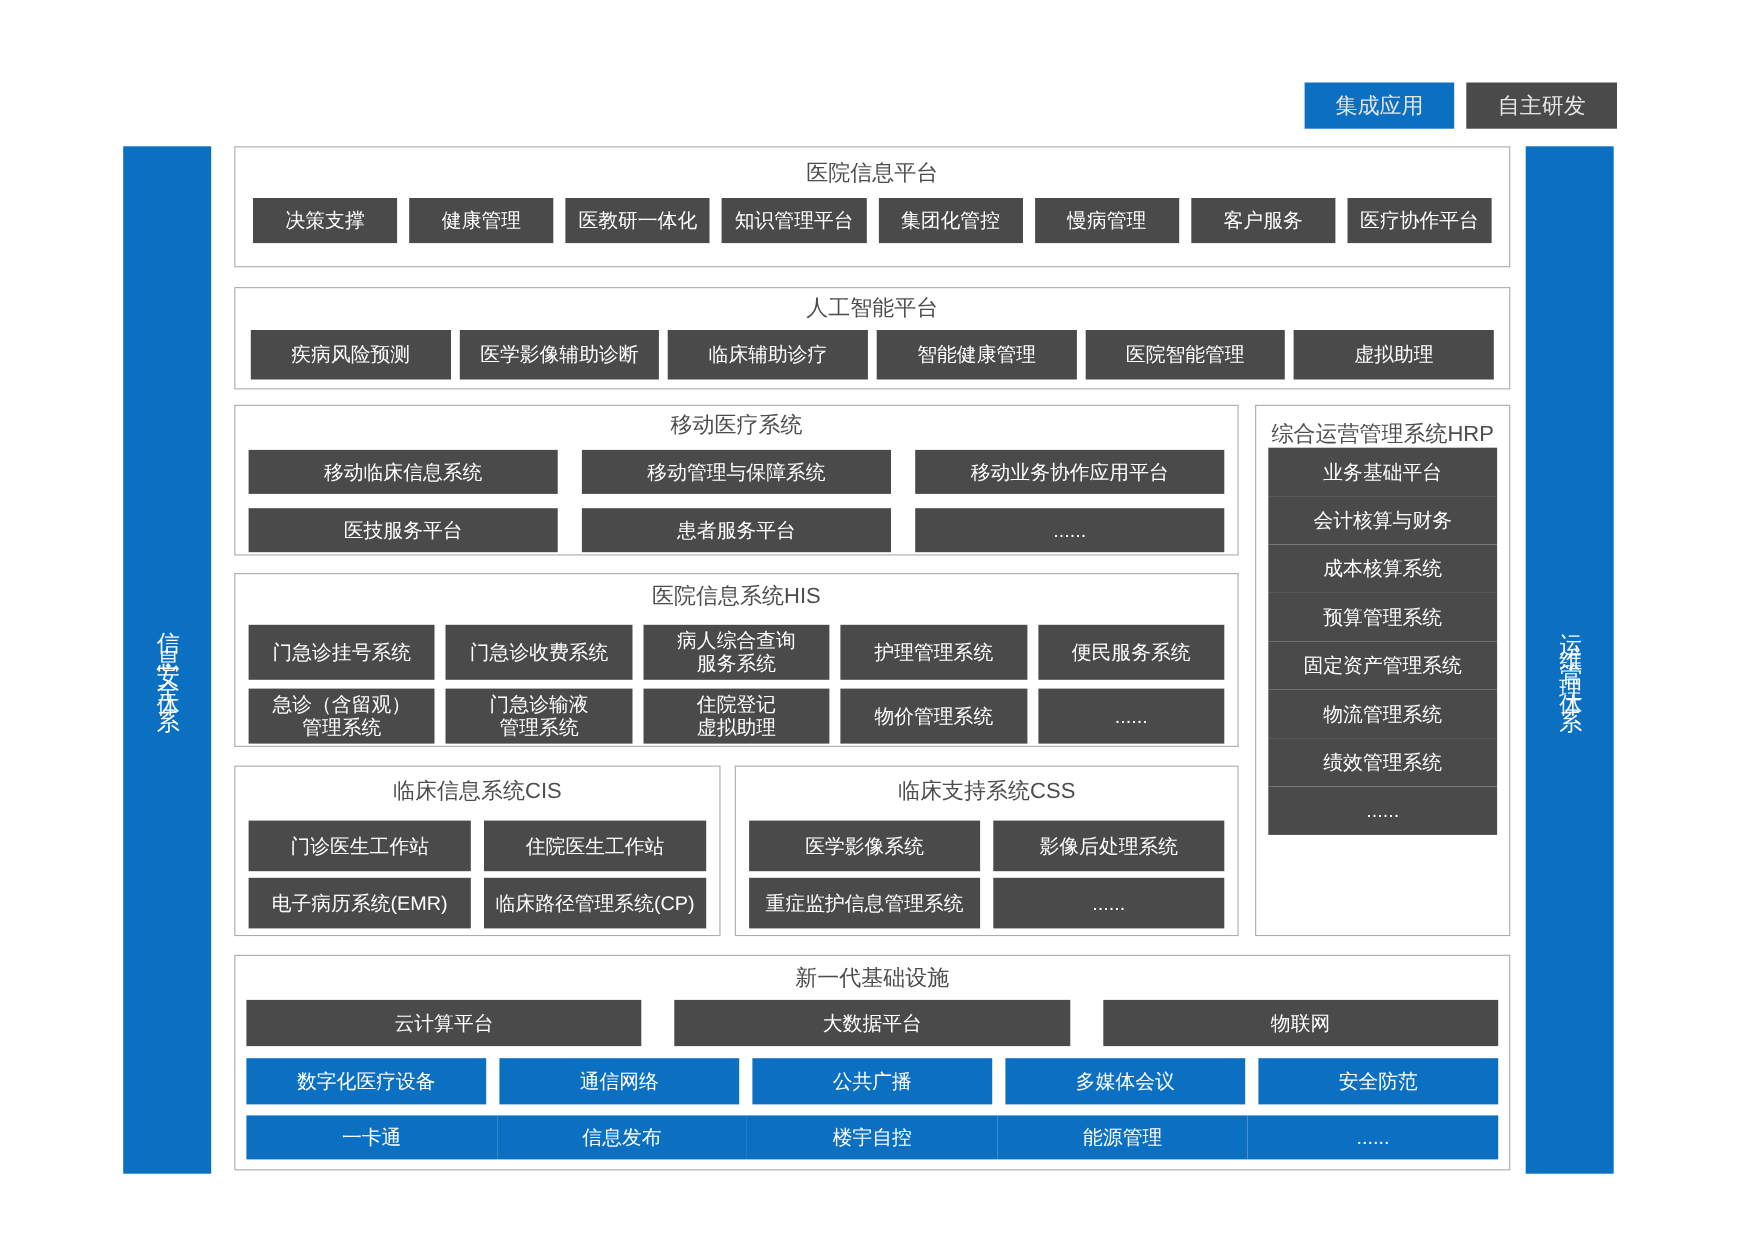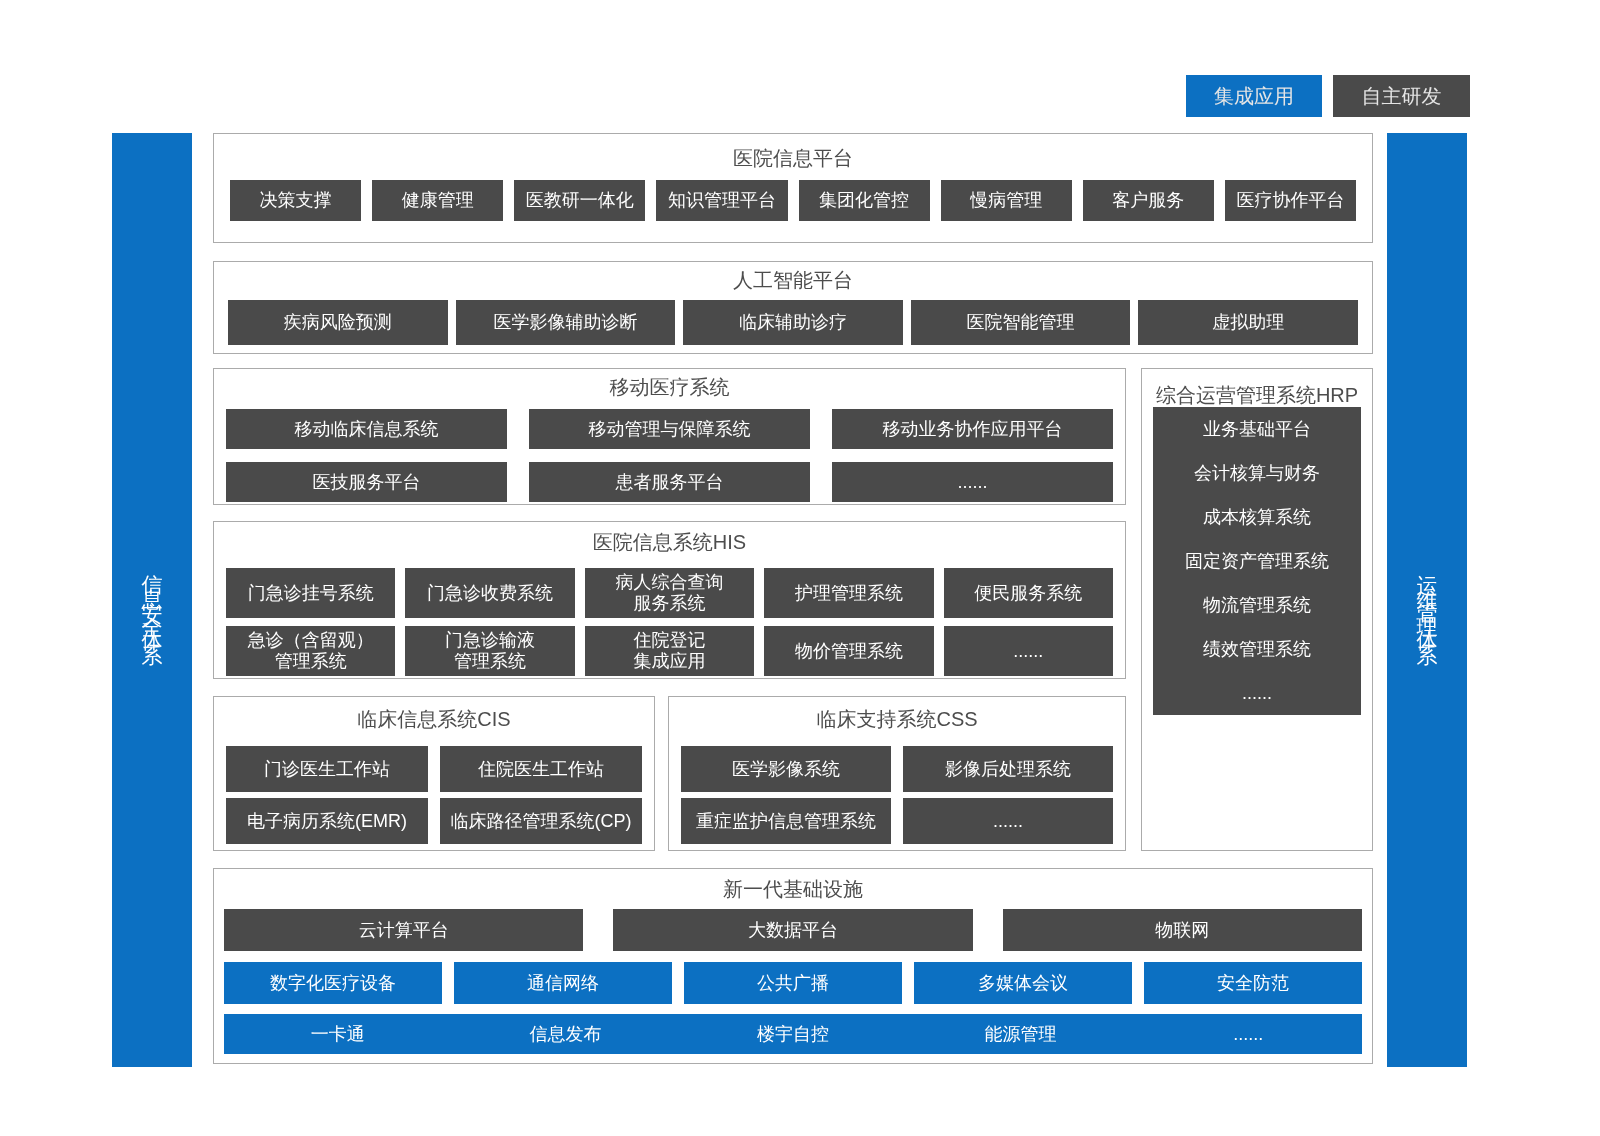--- a/index.html
+++ b/index.html
@@ -103,20 +103,21 @@
       <div class="bx">医疗协作平台</div>
     </div>
   </div>
 
   <div id="sec-ai" class="sec">
     <div class="sec-title">人工智能平台</div>
     <div class="row">
       <div class="bx">疾病风险预测</div>
       <div class="bx">医学影像辅助诊断</div>
       <div class="bx">临床辅助诊疗</div>
+      <div class="bx">智能健康管理</div>
       <div class="bx">医院智能管理</div>
       <div class="bx">虚拟助理</div>
     </div>
   </div>
 
   <div id="sec-mobile" class="sec">
     <div class="sec-title">移动医疗系统</div>
     <div class="row r1">
       <div class="bx">移动临床信息系统</div>
       <div class="bx">移动管理与保障系统</div>
@@ -127,20 +128,21 @@
       <div class="bx">患者服务平台</div>
       <div class="bx">......</div>
     </div>
   </div>
 
   <div id="sec-hrp" class="sec">
     <div class="sec-title">综合运营管理系统HRP</div>
     <div class="bx">业务基础平台</div>
     <div class="bx">会计核算与财务</div>
     <div class="bx">成本核算系统</div>
+    <div class="bx">预算管理系统</div>
     <div class="bx">固定资产管理系统</div>
     <div class="bx">物流管理系统</div>
     <div class="bx">绩效管理系统</div>
     <div class="bx">......</div>
   </div>
 
   <div id="sec-his" class="sec">
     <div class="sec-title">医院信息系统HIS</div>
     <div class="row r1">
       <div class="bx">门急诊挂号系统</div>
@@ -149,21 +151,21 @@
 服务系统</div>
       <div class="bx">护理管理系统</div>
       <div class="bx">便民服务系统</div>
     </div>
     <div class="row r2">
       <div class="bx">急诊（含留观）
 管理系统</div>
       <div class="bx">门急诊输液
 管理系统</div>
       <div class="bx">住院登记
-集成应用</div>
+虚拟助理</div>
       <div class="bx">物价管理系统</div>
       <div class="bx">......</div>
     </div>
   </div>
 
   <div id="sec-cis" class="sec">
     <div class="sec-title">临床信息系统CIS</div>
     <div class="row r1">
       <div class="bx">门诊医生工作站</div>
       <div class="bx">住院医生工作站</div>

